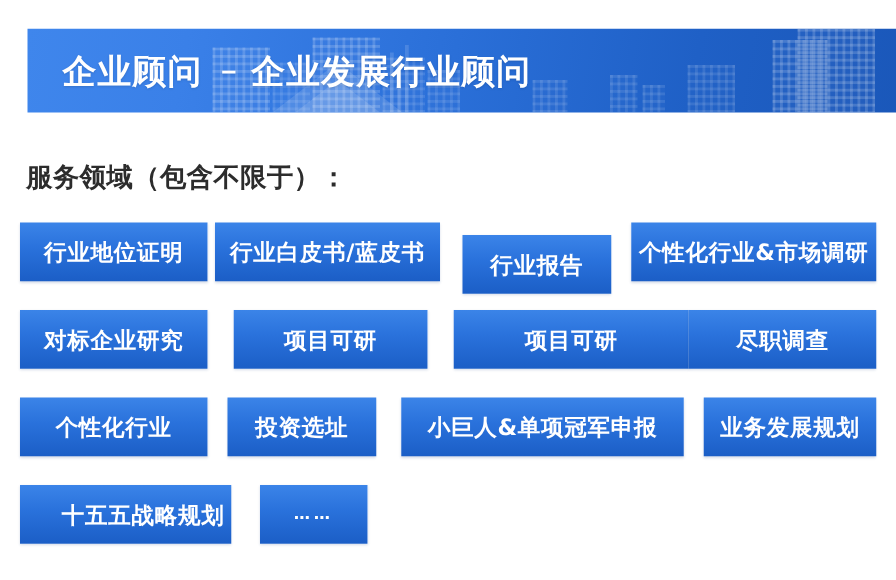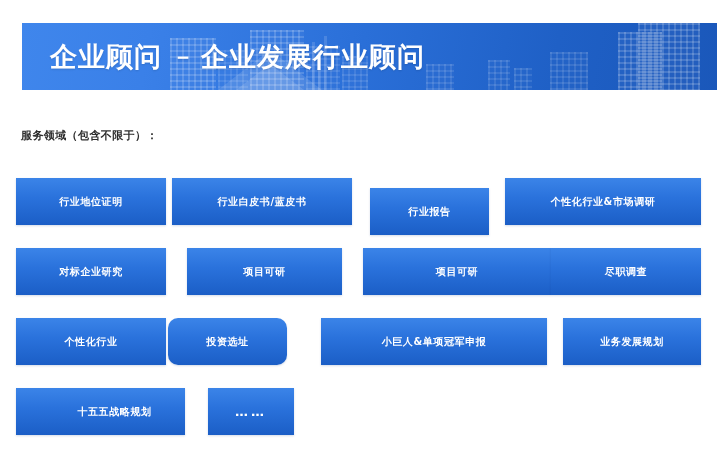--- a/index.html
+++ b/index.html
@@ -85,21 +85,21 @@
     font-size: 22px;
     padding: 0 6px 0 10px;
     font-weight: bold;
   }
 
   
   #section-label {
     position: absolute;
     left: 21px;
     top: 128px;
-    font-size: 11px;
+    font-size: 21px;
     font-weight: bold;
     color: #2c2c2c;
     letter-spacing: 0.4px;
     white-space: nowrap;
   }
 
   
   #btn-grid {
     position: absolute;
     left: 0;
@@ -110,21 +110,21 @@
     position: relative;
     height: 47px;
     margin-bottom: 23px;
   }
   .tag-btn {
     position: absolute;
     top: 0;
     height: 47px;
     background: linear-gradient(180deg, #3b84e8 0%, #2a72dc 42%, #1b5ec6 100%);
     color: #ffffff;
-    font-size: 10px;
+    font-size: 18px;
     font-weight: bold;
     letter-spacing: 0.6px;
     display: flex;
     align-items: center;
     justify-content: center;
     white-space: nowrap;
     box-sizing: border-box;
     box-shadow: 0 1px 2px rgba(20,60,130,0.18);
   }
   .tag-btn.dots {
@@ -173,21 +173,21 @@
       <div class="tag-btn" style="left: 505px; width: 196px; background: linear-gradient(rgb(59, 132, 232) 0%, rgb(42, 114, 220) 42%, rgb(27, 94, 198) 100%);">个性化行业&amp;市场调研</div>
     </div>
     <div class="btn-row">
       <div class="tag-btn" style="left: 16px; width: 150px; background: linear-gradient(rgb(59, 132, 232) 0%, rgb(42, 114, 220) 42%, rgb(27, 94, 198) 100%);">对标企业研究</div>
       <div class="tag-btn" style="left: 187px; width: 155px; background: linear-gradient(rgb(59, 132, 232) 0%, rgb(42, 114, 220) 42%, rgb(27, 94, 198) 100%);">项目可研</div>
       <div class="tag-btn" style="left: 363px; width: 188px; background: linear-gradient(rgb(59, 132, 232) 0%, rgb(42, 114, 220) 42%, rgb(27, 94, 198) 100%);">项目可研</div>
       <div class="tag-btn" style="left: 551px; width: 150px; background: linear-gradient(rgb(59, 132, 232) 0%, rgb(42, 114, 220) 42%, rgb(27, 94, 198) 100%);">尽职调查</div>
     </div>
     <div class="btn-row">
       <div class="tag-btn" style="left: 16px; width: 150px; background: linear-gradient(rgb(59, 132, 232) 0%, rgb(42, 114, 220) 42%, rgb(27, 94, 198) 100%);">个性化行业</div>
-      <div class="tag-btn" style="left: 168px; width: 119px; background: linear-gradient(rgb(59, 132, 232) 0%, rgb(42, 114, 220) 42%, rgb(27, 94, 198) 100%); border-radius: 10px;">投资选址</div>
+      <div class="tag-btn" style="left: 182px; width: 119px; background: linear-gradient(rgb(59, 132, 232) 0%, rgb(42, 114, 220) 42%, rgb(27, 94, 198) 100%);">投资选址</div>
       <div class="tag-btn" style="left: 321px; width: 226px; background: linear-gradient(rgb(59, 132, 232) 0%, rgb(42, 114, 220) 42%, rgb(27, 94, 198) 100%);">小巨人&amp;单项冠军申报</div>
       <div class="tag-btn" style="left: 563px; width: 138px; background: linear-gradient(rgb(59, 132, 232) 0%, rgb(42, 114, 220) 42%, rgb(27, 94, 198) 100%);">业务发展规划</div>
     </div>
     <div class="btn-row">
       <div class="tag-btn" style="left: 16px; width: 169px; background: linear-gradient(rgb(59, 132, 232) 0%, rgb(42, 114, 220) 42%, rgb(27, 94, 198) 100%); padding-left: 28px;">十五五战略规划</div>
       <div class="tag-btn dots" style="left: 208px; width: 86px; background: linear-gradient(rgb(59, 132, 232) 0%, rgb(42, 114, 220) 42%, rgb(27, 94, 198) 100%);">……</div>
     </div>
   </div>
 
 </body></html>

